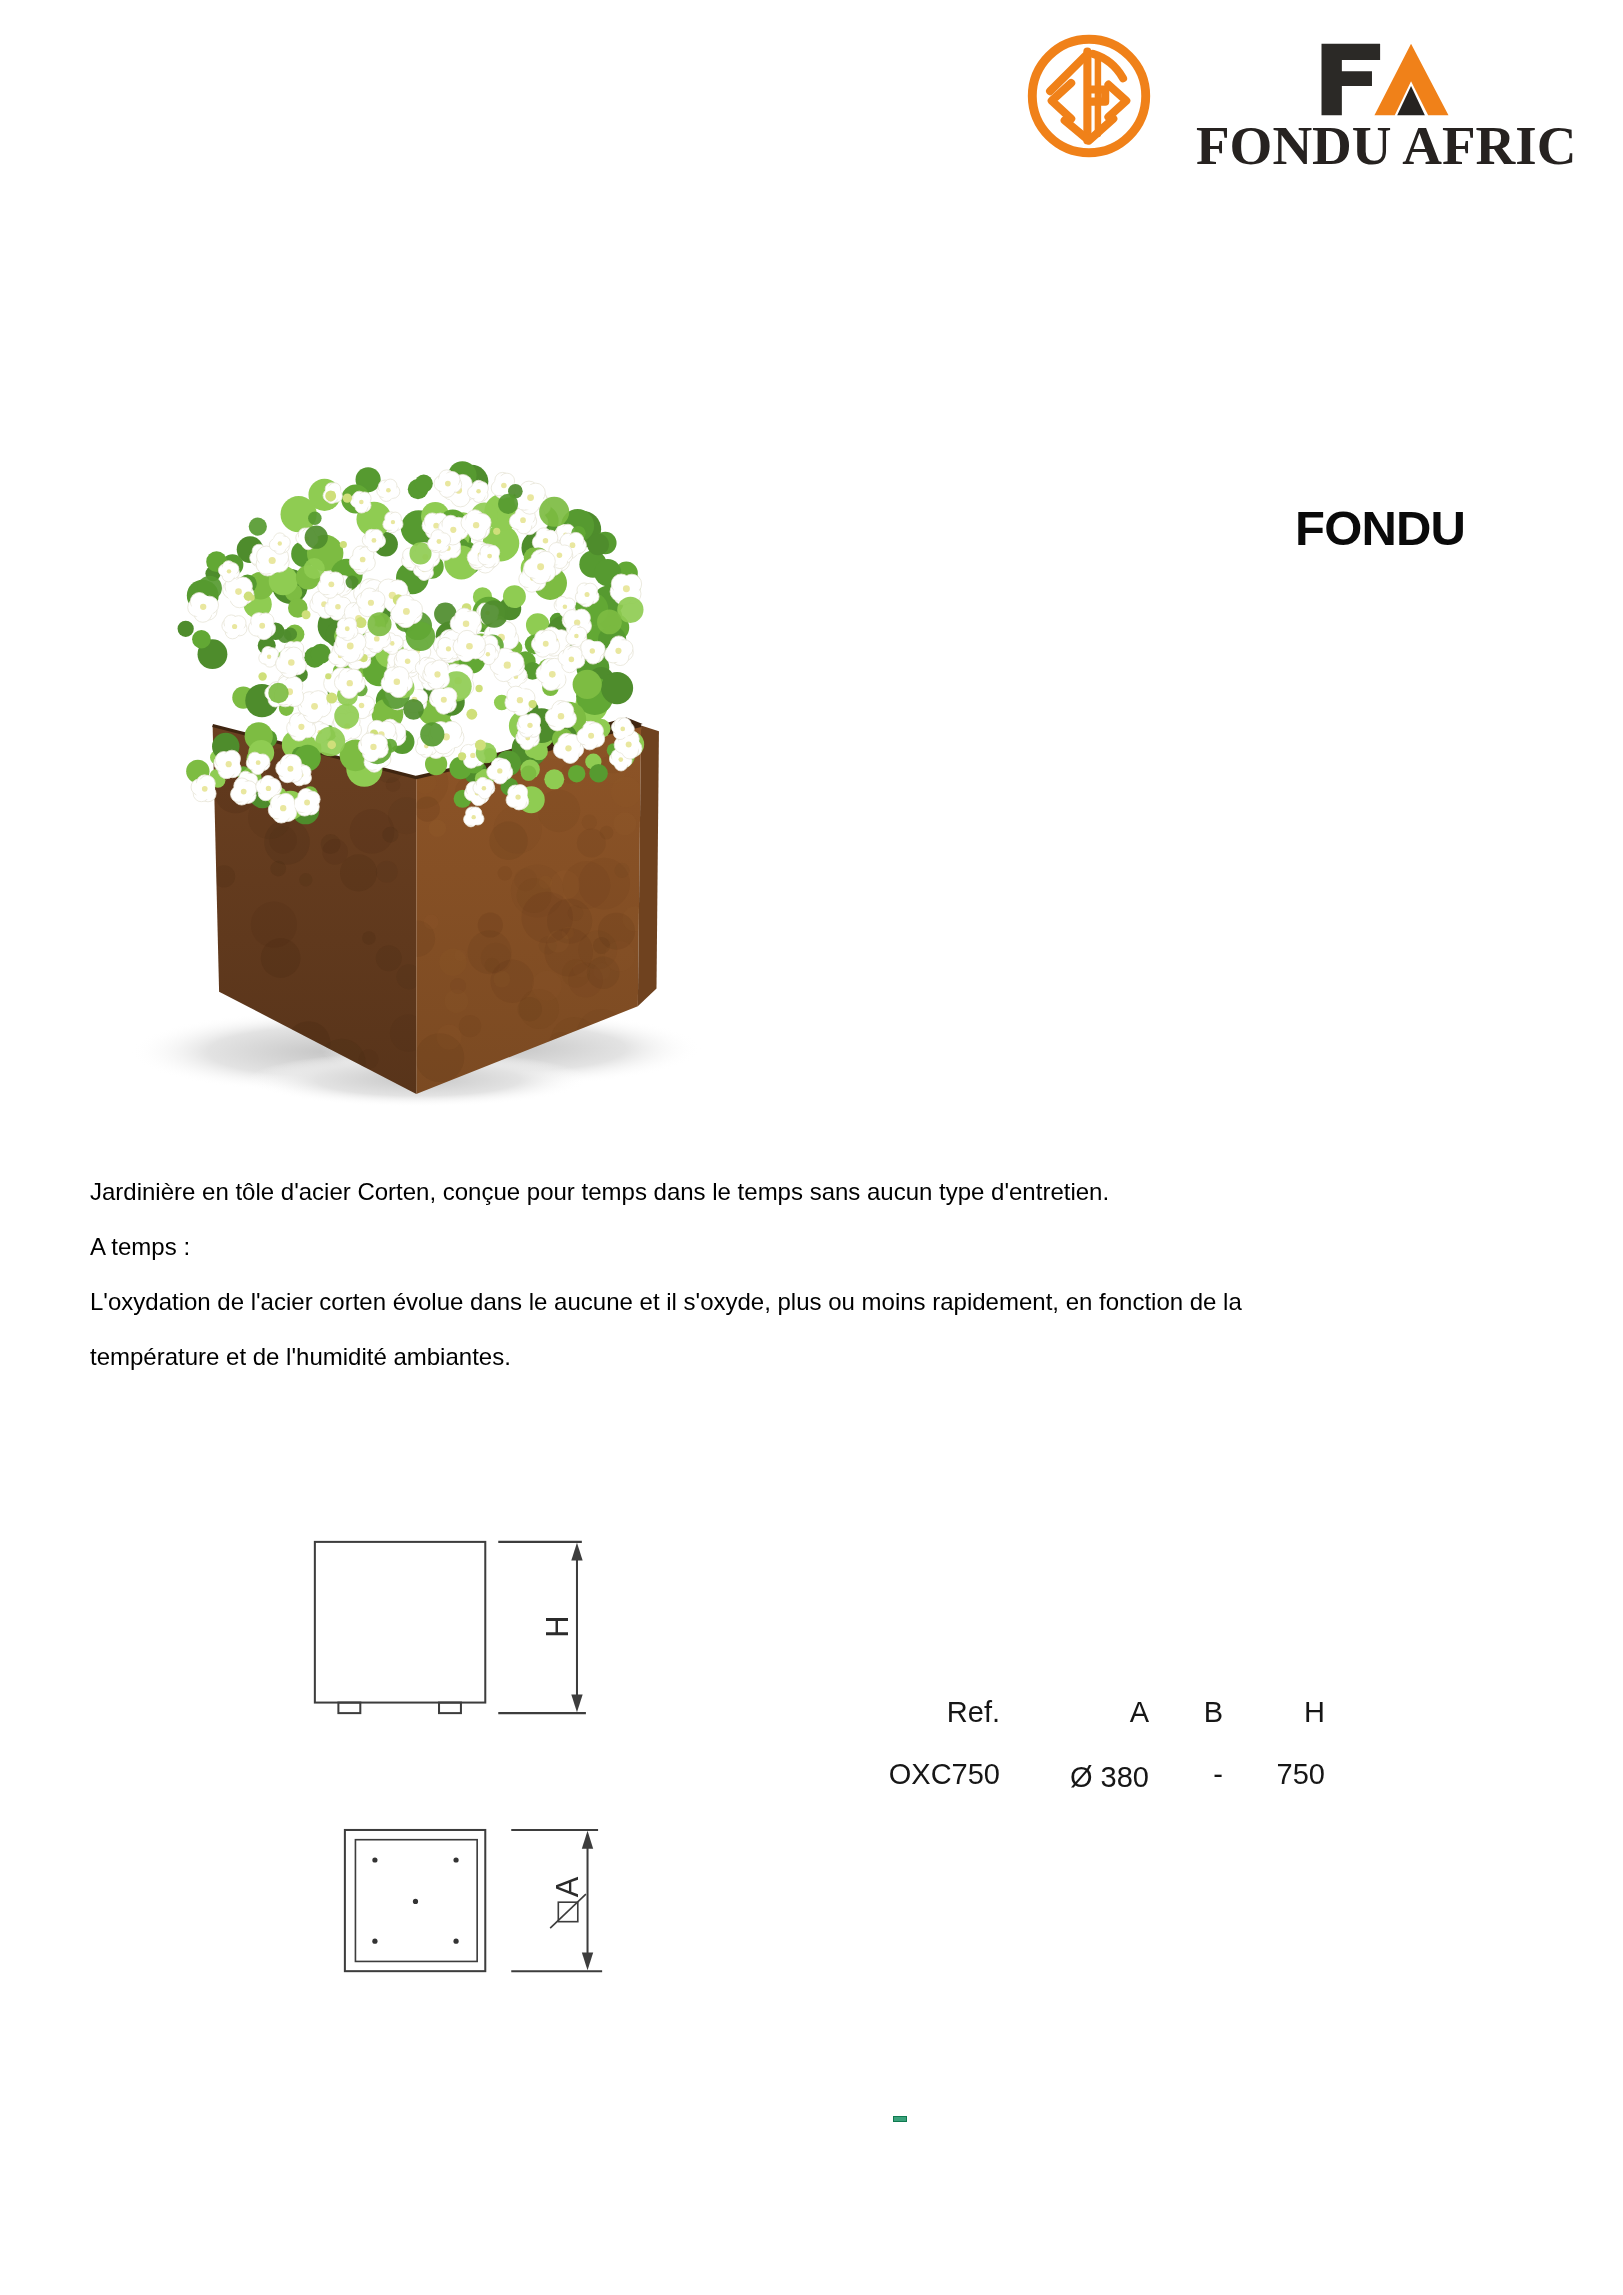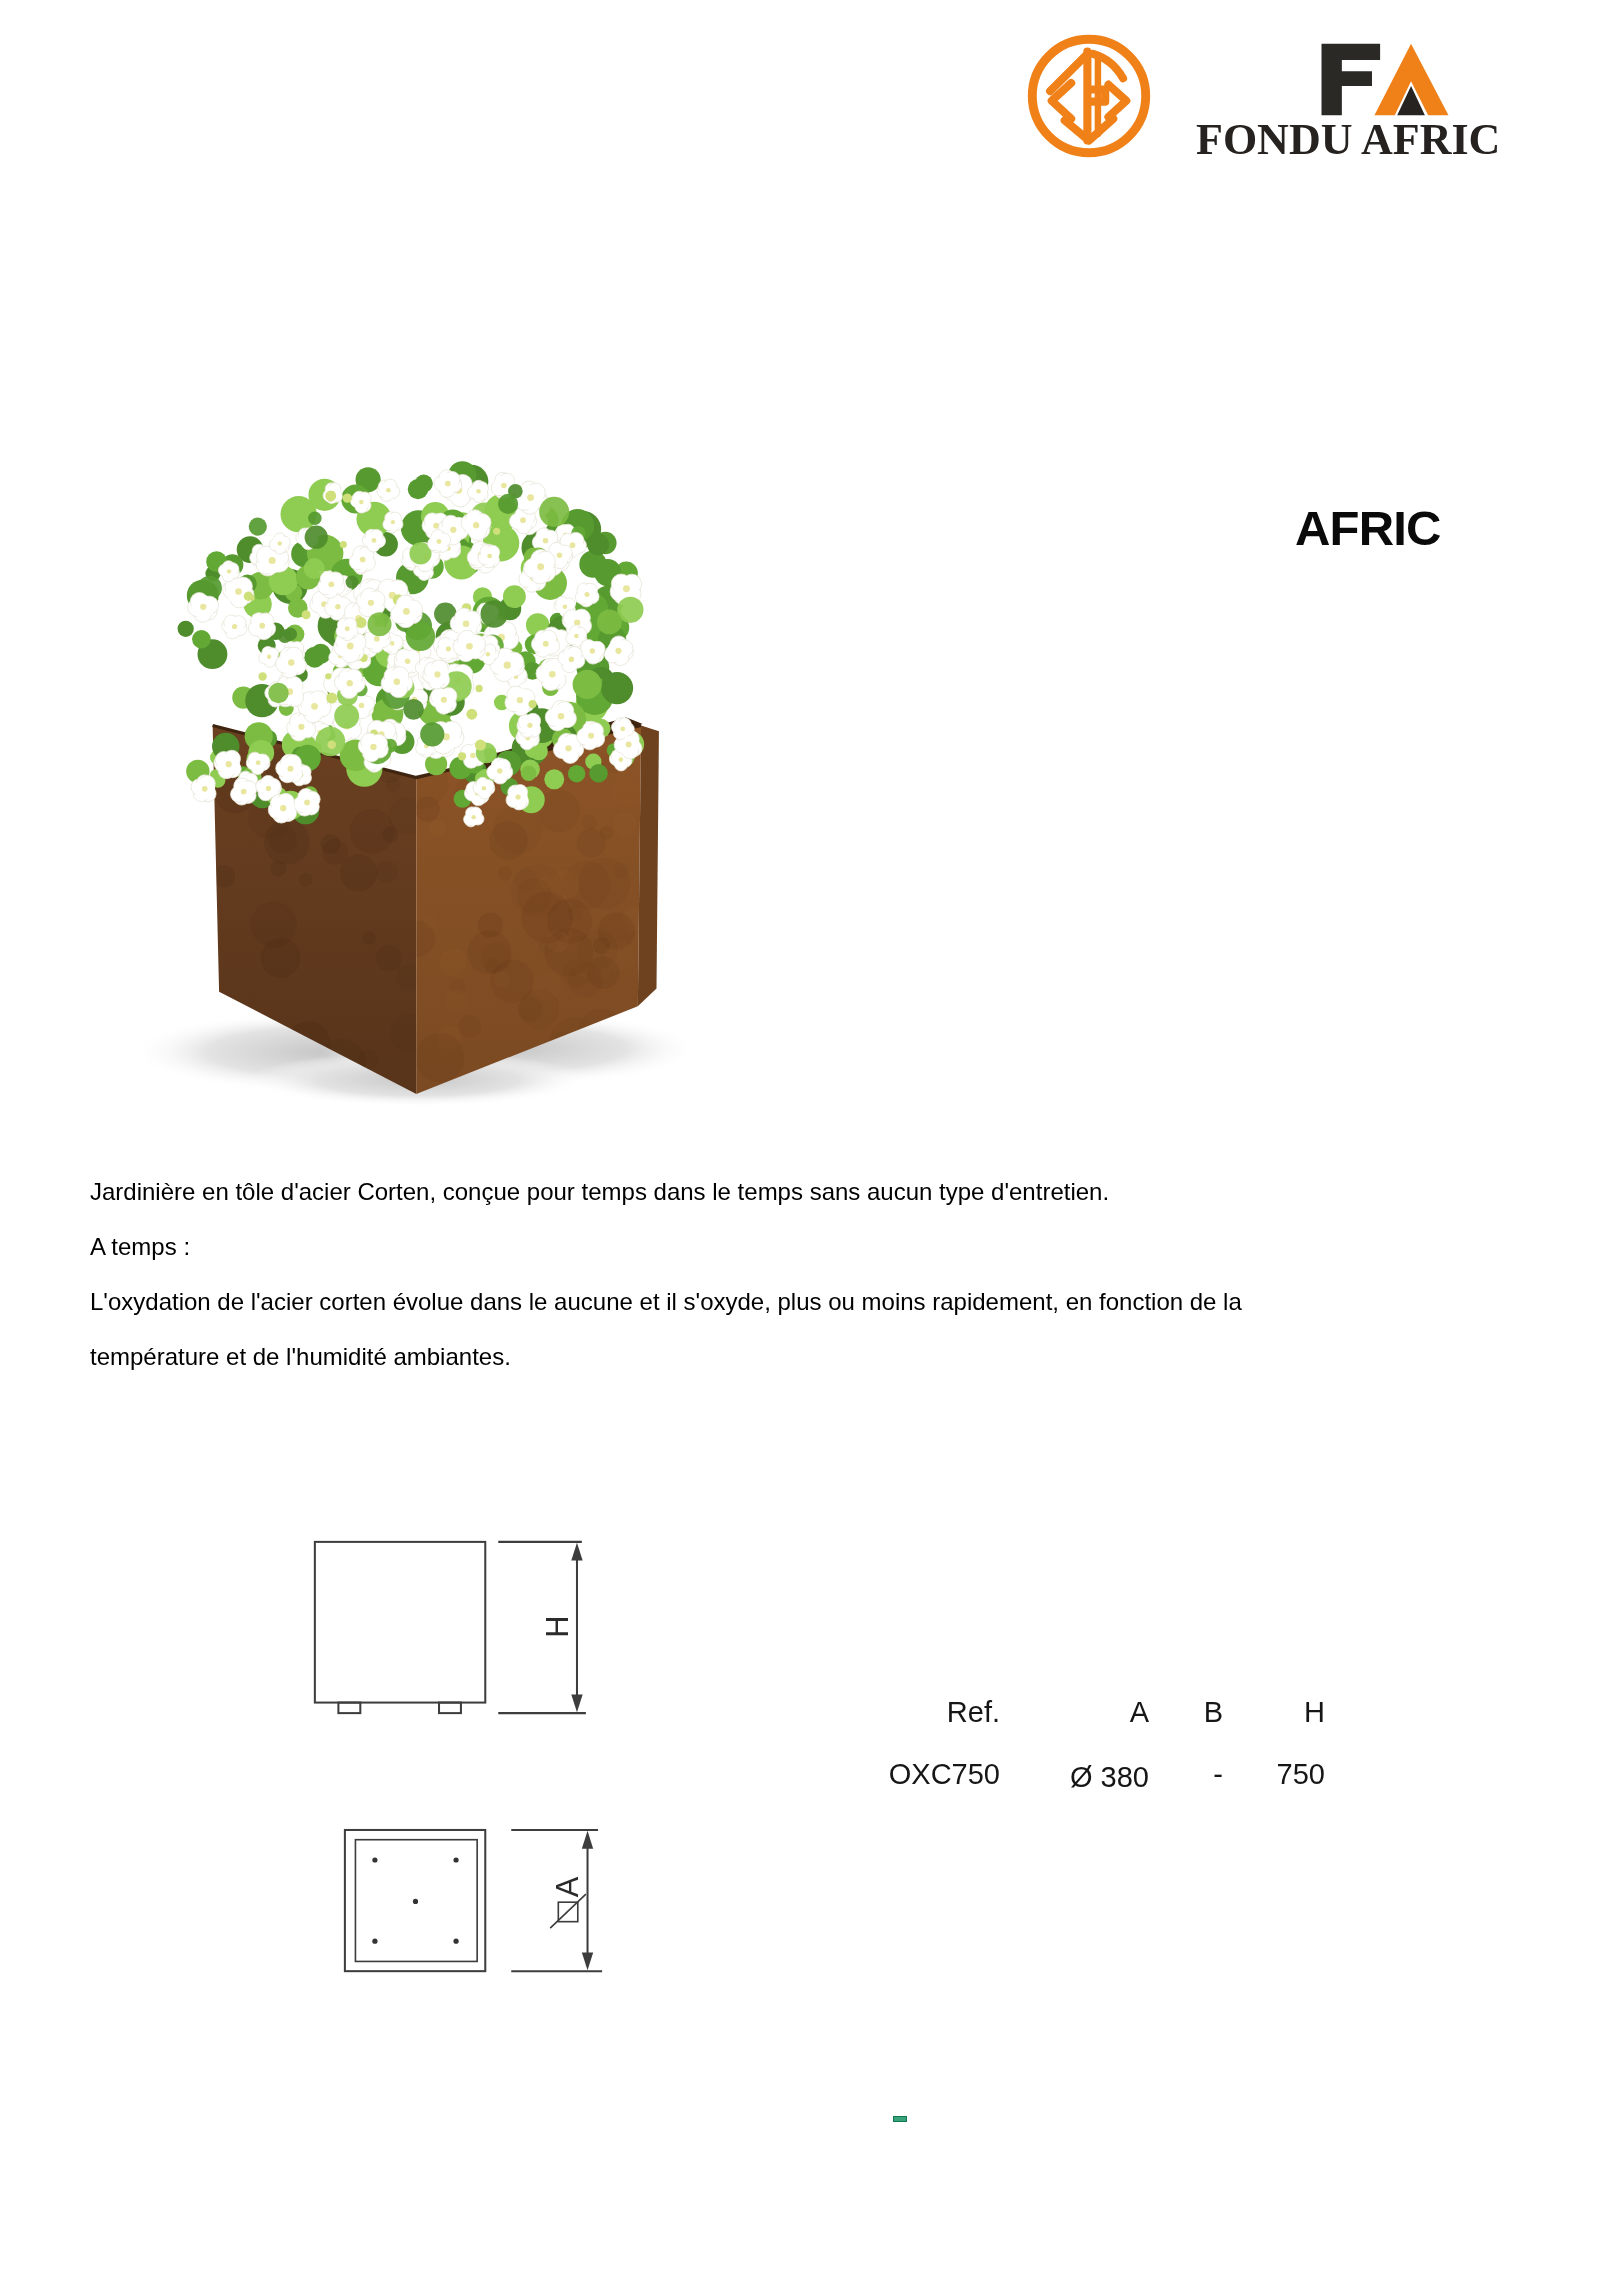--- a/index.html
+++ b/index.html
@@ -1,20 +1,20 @@
 <!DOCTYPE html>
 <html style="font-size:13px"><head>
 <meta charset="utf-8">
 <style>
   html,body{margin:0;padding:0;background:#888;}
   .page{position:relative;width:1623px;height:2295px;background:#ffffff;overflow:hidden;
         font-family:"Liberation Sans",sans-serif;margin:0 auto;}
   .abs{position:absolute;}
   .brand-name{left:1196px;top:114px;width:422px;font-family:"Liberation Serif",serif;
-              font-weight:bold;font-size:44px;color:#262220;letter-spacing:0px;white-space:nowrap;}
+              font-weight:bold;font-size:55px;color:#262220;letter-spacing:0px;white-space:nowrap;}
   .product-title{left:1295px;top:500px;font-size:49px;font-weight:bold;color:#0a0a0a;
                  letter-spacing:-0.8px;white-space:nowrap;}
   .descr{left:90px;top:1164px;width:1469px;font-size:24px;color:#000;line-height:55px;}
   .descr p{margin:0;}
   .tbl-cell{position:absolute;font-size:29px;color:#161616;text-align:right;white-space:nowrap;}
   .page-marker{left:893px;top:2116px;width:12px;height:4px;background:#3AA27B;
                border:0.8px solid #0F7A50;}
   svg text{font-family:"Liberation Sans",sans-serif;}
 </style>
 </head>
@@ -39,21 +39,21 @@
   </svg>
 
   <svg class="abs" style="left:1315px;top:42px;" width="140" height="75" viewBox="0 0 172 92">
     <path d="M8 2 H80 V22 H33 V36 H70 V54 H33 V90 H8 Z" fill="#2B2926"></path>
     <path d="M118 2 L164 90 H139 L118 48 L98 90 H73 Z" fill="#F08119"></path>
     <path d="M118 54 L135 90 H101 Z" fill="#262320"></path>
   </svg>
 
   <div class="abs brand-name">FONDU AFRIC</div>
 
-  <h1 class="abs product-title" style="margin:0;">AFRIC</h1>
+  <h1 class="abs product-title" style="margin:0;">FONDU</h1>
 
   <svg id="gfx" class="abs" style="left:0;top:0;" width="1623" height="2295" viewBox="0 0 2000 2828">
     <defs>
       <linearGradient id="gradL" x1="0" y1="0" x2="0" y2="1">
         <stop id="lf1" offset="0" stop-color="#6B4021"></stop>
           <stop id="lf2" offset="1" stop-color="#58341A"></stop>
       </linearGradient>
       <linearGradient id="gradR" x1="0" y1="0" x2="0" y2="1">
         <stop id="rf1" offset="0" stop-color="#8D5427"></stop>
           <stop id="rf2" offset="1" stop-color="#7B4A22"></stop>

